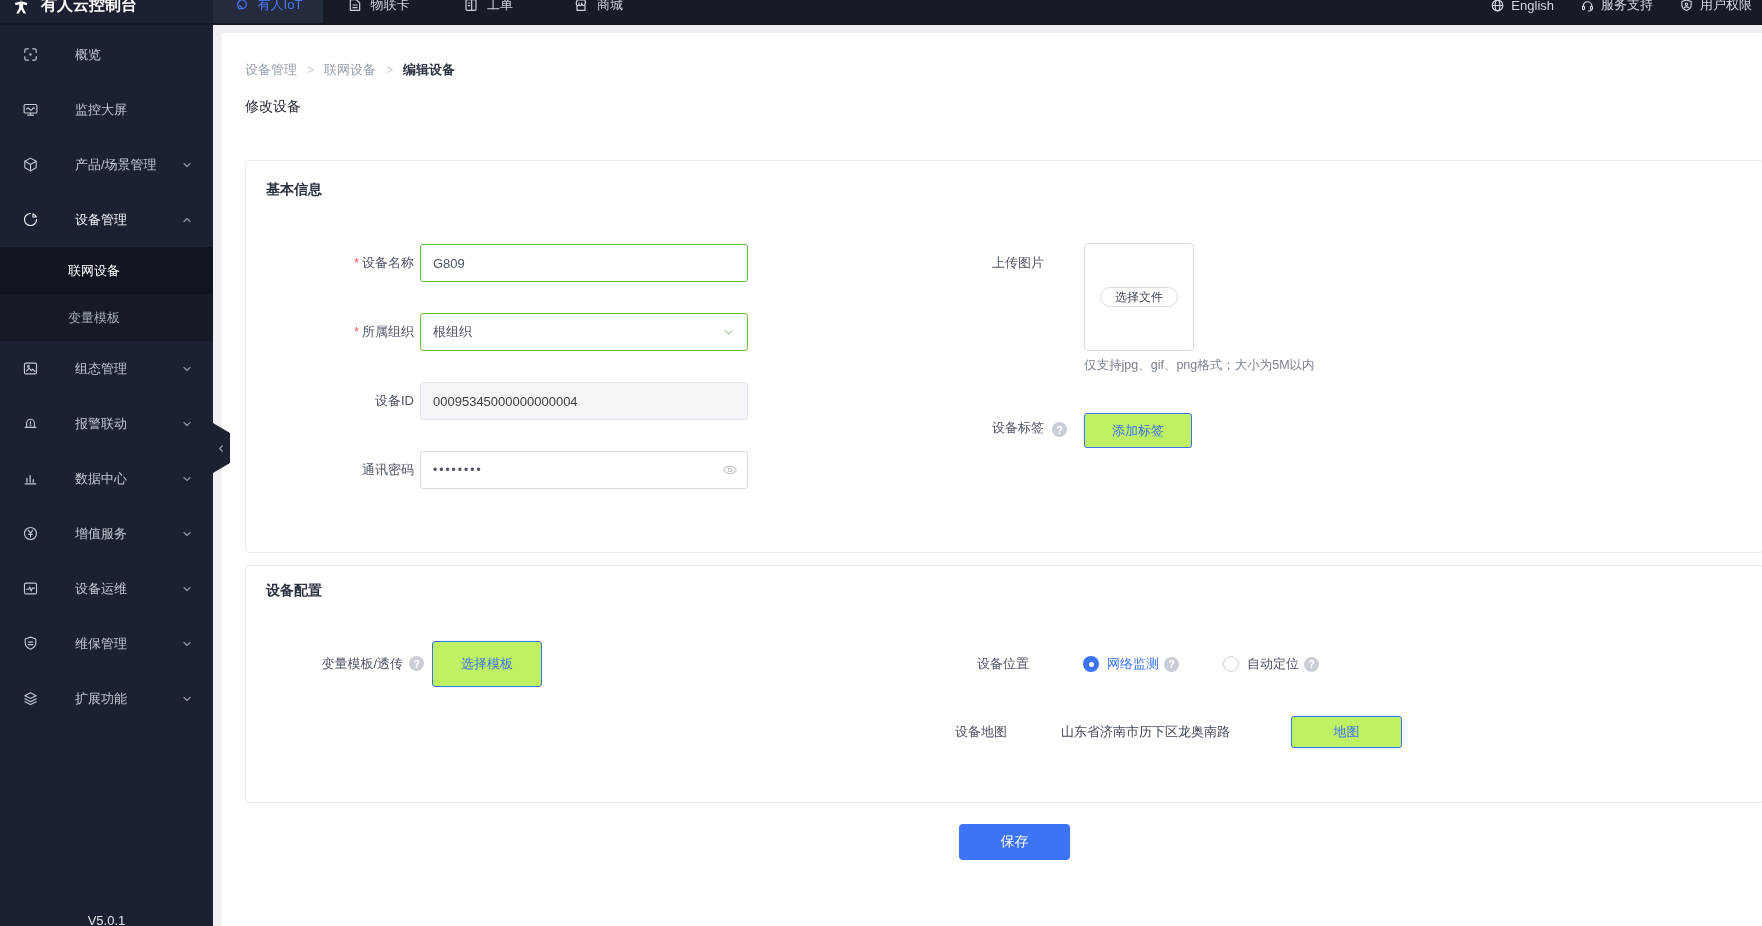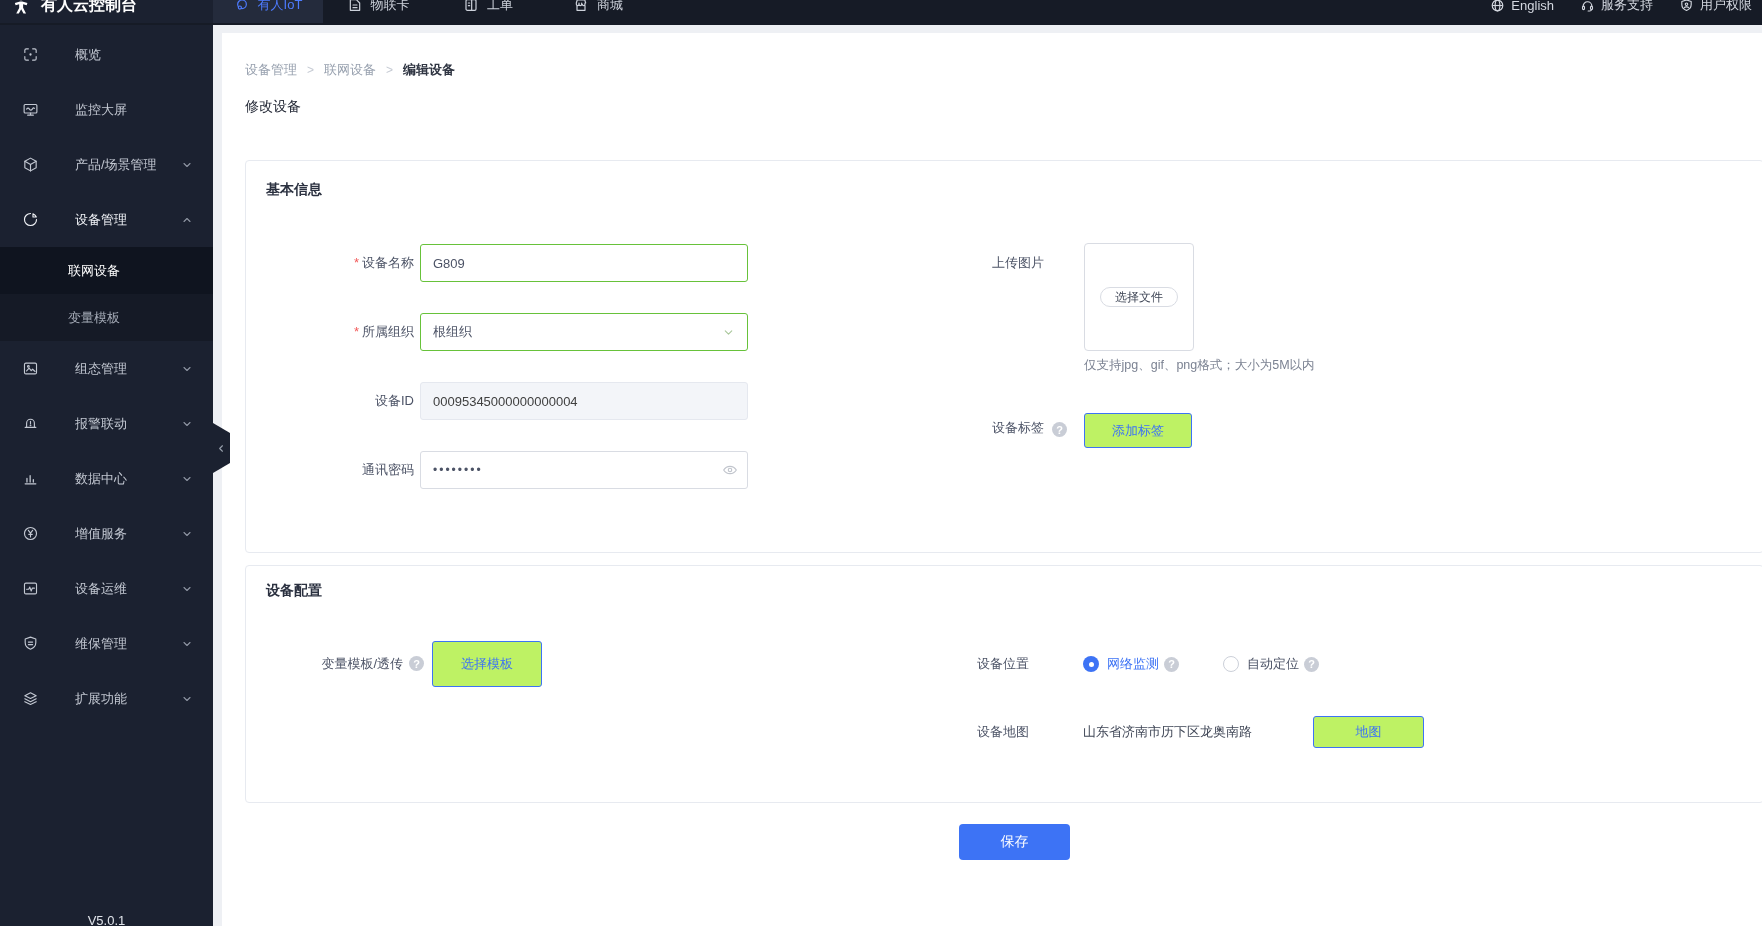--- a/index.html
+++ b/index.html
@@ -85,21 +85,21 @@
   .toggle-hint{font-size:13px;color:#c3c8d1;margin-left:14px}
   .radio{width:16px;height:16px;border-radius:50%;box-sizing:border-box;flex:0 0 auto;cursor:pointer;position:relative}
   .radio.sel-r{background:#3d73f5}
   .radio.sel-r::after{content:"";position:absolute;left:5.5px;top:5.5px;width:5px;height:5px;border-radius:50%;background:#fff}
   .radio.un-r{border:1px solid #ccd0d9;background:#fff}
   .radio-lbl{font-size:13px;margin:0 5px 0 8px}
   .radio-lbl.on{color:#3d73f5}
   .radio-lbl.off{color:#4c5366}
   .loc-row{position:absolute;left:683px;top:85px;height:26px;display:flex;align-items:center}
   .loc-label{width:100px;text-align:right;font-size:13px;color:#4c5366;flex:0 0 auto}
-  .map-row{position:absolute;left:683px;top:150px;height:32px;display:flex;align-items:center}
+  .map-row{position:absolute;left:661px;top:150px;height:32px;display:flex;align-items:center}
   .address{font-size:13px;color:#3f4656;margin-left:54px;width:230px}
   .map-btn{width:111px;height:32px}
   .save-btn{position:absolute;left:737px;top:791px;width:111px;height:36px;background:#3d73f5;color:#fff;border:none;
     border-radius:4px;font-size:14px;cursor:pointer;font-family:inherit}
 </style>
 </head>
 <body>
 
 <div class="topbar">
   <div class="topbar-row">

